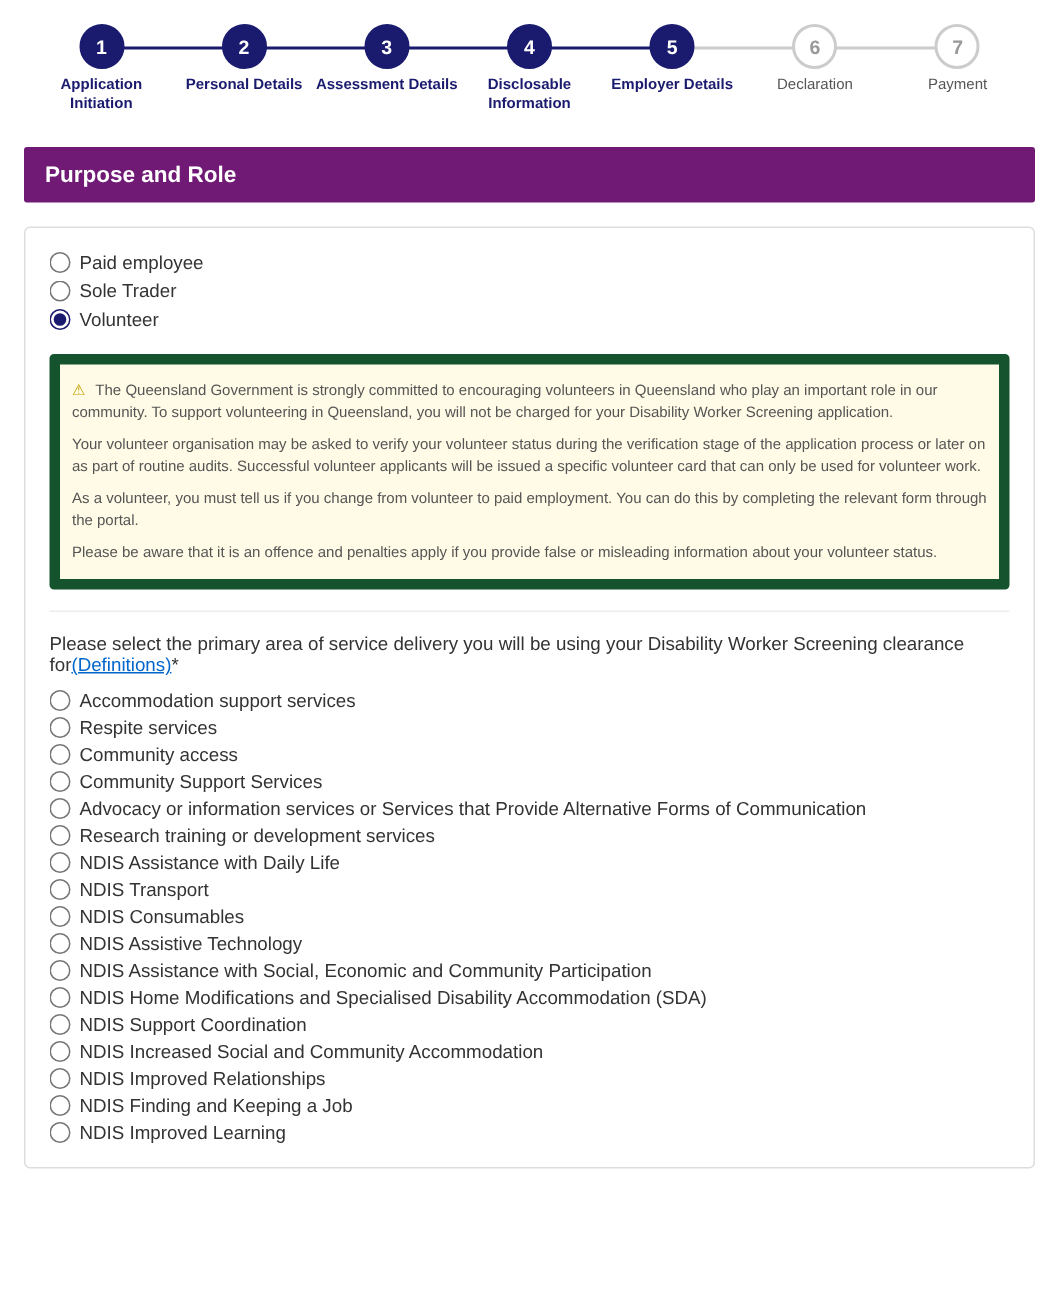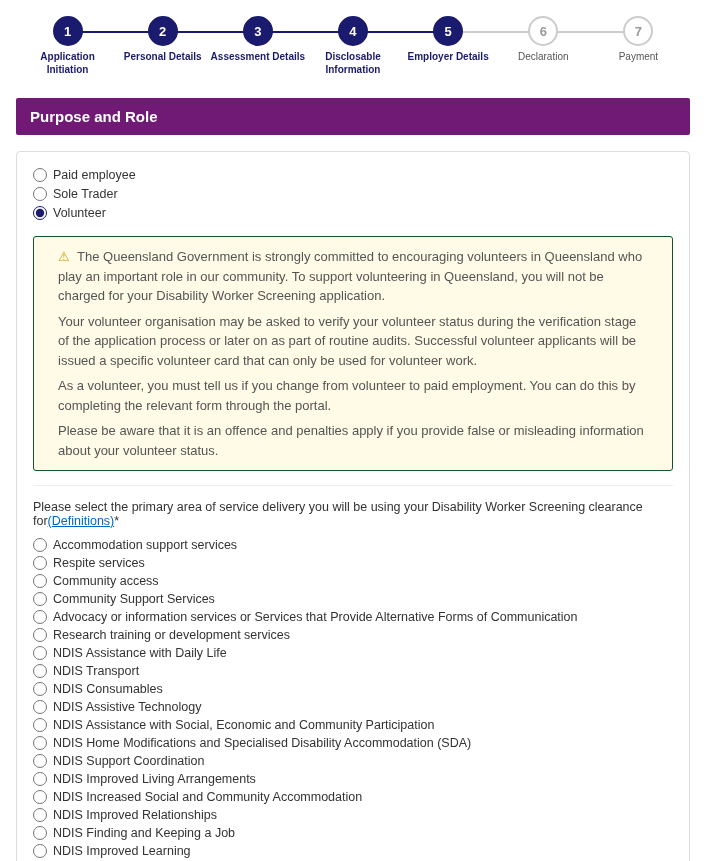--- a/index.html
+++ b/index.html
@@ -46,22 +46,22 @@
 
     .question-label { font-size: 12.5px; color: #333; margin-bottom: 10px; }
     .question-label .link { color: #0066cc; text-decoration: underline; cursor: pointer; }
 
     .radio-group { display: flex; flex-direction: column; gap: 5px; margin-bottom: 16px; }
     .radio-item { display: flex; align-items: center; gap: 6px; font-size: 12.5px; cursor: pointer; }
     .radio-item input[type="radio"] { accent-color: #1a1a6e; width: 14px; height: 14px; cursor: pointer; }
 
     
     .info-box {
-      background: #fffbe6; border: 1px solid #14532d;
-      border-radius: 3px; padding: 10px 24px; font-size: 13px;
+      background: #fffbe6; border: 7px solid #14532d;
+      border-radius: 3px; padding: 10px 8px; font-size: 10px;
       color: #555; line-height: 1.5; margin-top: 10px;
     }
     .info-box p { margin-bottom: 6px; }
     .info-box p:last-child { margin-bottom: 0; }
     .info-box .warning-icon { color: #c8a000; margin-right: 4px; }
 
     .divider { height: 1px; background: #eee; margin: 14px 0; }
 
     .service-list { display: flex; flex-direction: column; gap: 4px; margin-top: 8px; }
   </style>
@@ -190,24 +190,20 @@
           </label>
           <label class="radio-item">
             <input type="radio" name="serviceArea" value="ndis-home" style="">
             <span>NDIS Home Modifications and Specialised Disability Accommodation (SDA)</span>
           </label>
           <label class="radio-item">
             <input type="radio" name="serviceArea" value="ndis-support-coord" style="">
             <span>NDIS Support Coordination</span>
           </label>
           <label class="radio-item">
-            <input type="radio" name="serviceArea" value="ndis-improved-living" style="">
-            <span>NDIS Improved Living Arrangements</span>
-          </label>
-          <label class="radio-item">
             <input type="radio" name="serviceArea" value="ndis-increased-social" style="">
             <span>NDIS Increased Social and Community Accommodation</span>
           </label>
           <label class="radio-item">
             <input type="radio" name="serviceArea" value="ndis-relationships" style="">
             <span>NDIS Improved Relationships</span>
           </label>
           <label class="radio-item">
             <input type="radio" name="serviceArea" value="ndis-finding-job" style="">
             <span>NDIS Finding and Keeping a Job</span>

